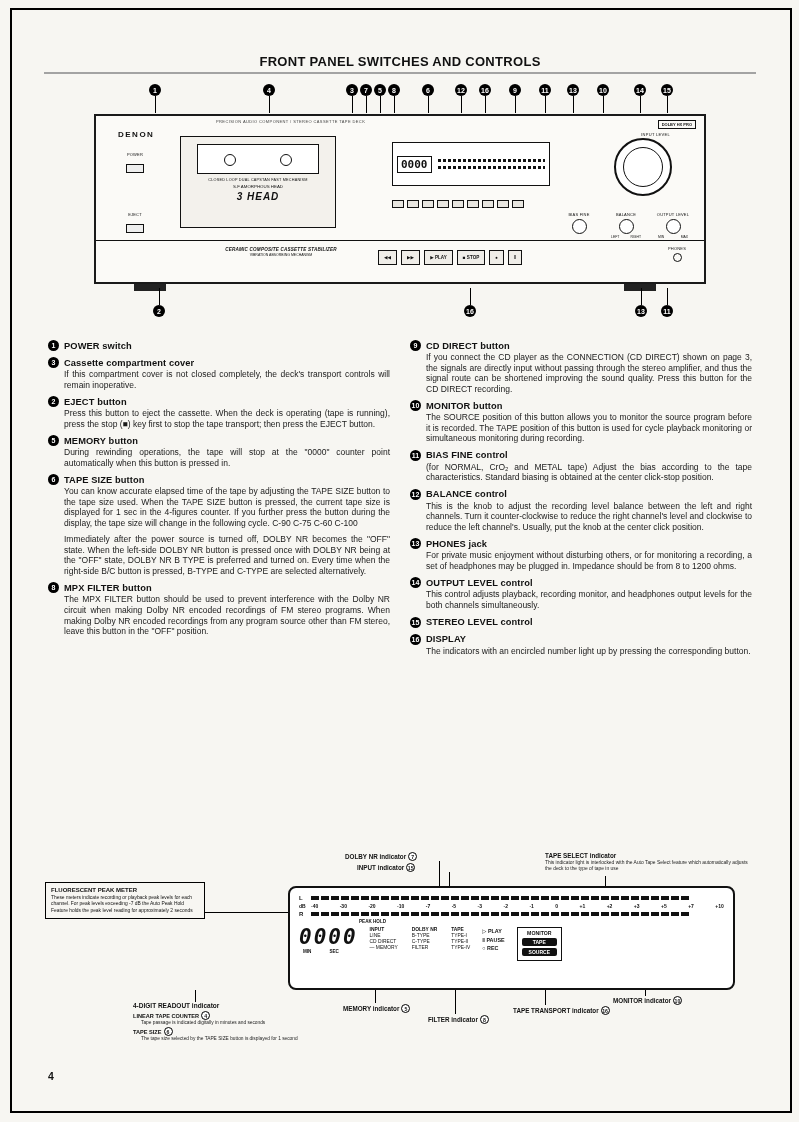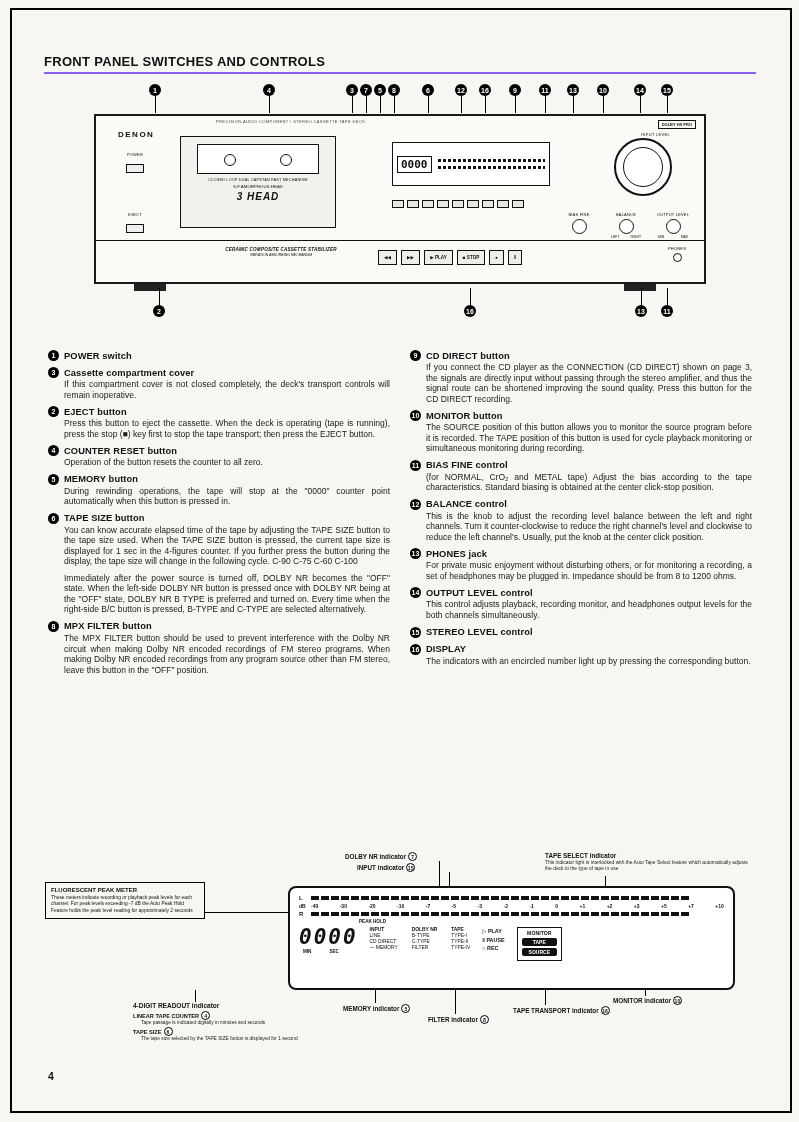--- a/index.html
+++ b/index.html
@@ -2,21 +2,21 @@
 <html><head>
 <meta charset="utf-8">
 <style>
   * { margin:0; padding:0; box-sizing:border-box; }
   html,body { background:#888; }
   body { font-family:"Liberation Sans","DejaVu Sans",sans-serif; }
   .page { position:relative; width:799px; height:1122px; background:#f7f6f2; margin:0 auto; overflow:hidden; color:#111; }
   .frame { position:absolute; inset:8px 7px 9px 10px; border:2px solid #000; pointer-events:none; }
 
   
-  .title-wrap { position:absolute; left:44px; top:54px; width:712px; border-bottom:2px solid #8b5cf6; padding-bottom:3px; }
+  .title-wrap { position:absolute; left:44px; top:54px; width:712px; border-bottom:2px solid #a3a3a3; padding-bottom:3px;text-align:center; }
   .title-wrap h1 { font-size:13px; font-weight:bold; letter-spacing:.3px; }
 
   
   .fig { position:absolute; left:88px; top:84px; width:624px; height:250px; }
   .callout { position:absolute; display:flex; flex-direction:column; align-items:center; width:14px; }
   .callout-t { top:0; }
   .callout-b { top:204px; }
   .cnum { width:12px; height:12px; border-radius:50%; background:#000; color:#fff; font-size:7px; font-weight:bold; display:inline-flex; align-items:center; justify-content:center; }
   .cline { width:1px; height:17px; background:#000; }
   .deck { position:absolute; left:6px; top:30px; width:612px; height:170px; border:2px solid #1a1a1a; background:#fbfaf7; }
@@ -52,21 +52,21 @@
   .stab .s1 { font-size:4.6px; font-weight:bold; font-style:italic; letter-spacing:.2px; }
   .stab .s2 { font-size:3.5px; margin-top:1px; }
   .deck-transport { position:absolute; left:282px; top:134px; display:flex; gap:4px; }
   .tbtn { border:1.2px solid #111; background:#efede8; height:15px; padding:0 5px; font-size:4.6px; font-weight:bold; display:inline-flex; align-items:center; }
   .phones { position:absolute; right:12px; top:130px; width:30px; text-align:center; }
   .jack { width:9px; height:9px; border:1.5px solid #111; border-radius:50%; margin:1px auto 0; }
   .foot { position:absolute; top:200px; width:32px; height:7px; background:#222; }
   .foot.l { left:46px; } .foot.r { right:56px; }
 
   
-  .columns { position:absolute; left:48px; top:340px; width:704px; display:flex; gap:20px;margin-top:10px; }
+  .columns { position:absolute; left:48px; top:340px; width:704px; display:flex; gap:20px; }
   .col { width:342px; }
   .section { margin-bottom:6px; }
   .sec-head { display:flex; align-items:center; gap:5px; margin-bottom:1px; }
   .numcircle { flex:none; width:11px; height:11px; border-radius:50%; background:#000; color:#fff; font-size:7px; font-weight:bold; display:inline-flex; align-items:center; justify-content:center; }
   .sec-title { font-size:9.3px; font-weight:bold; letter-spacing:.1px; }
   .sec-body { font-size:8.5px; line-height:1.24; text-align:justify; margin-left:16px; color:#1a1a1a; }
 
   
   .disp-fig { position:absolute; left:45px; top:852px; width:712px; height:212px; font-size:6px; }
   .ann { position:absolute; display:flex; align-items:center; gap:2px; font-weight:bold; font-size:6.3px; white-space:nowrap; }
@@ -311,27 +311,20 @@
     </div>
 
     <div class="section">
       <div class="sec-head">
         <span class="numcircle">2</span>
         <span class="sec-title">EJECT button</span>
       </div>
       <p class="sec-body">Press this button to eject the cassette. When the deck is operating (tape is running), press the stop (■) key first to stop the tape transport; then press the EJECT button.</p>
     </div>
 
-    <div class="section">
-      <div class="sec-head">
-        <span class="numcircle">4</span>
-        <span class="sec-title">COUNTER RESET button</span>
-      </div>
-      <p class="sec-body">Operation of the button resets the counter to all zero.</p>
-    </div>
 
     <div class="section">
       <div class="sec-head">
         <span class="numcircle">5</span>
         <span class="sec-title">MEMORY button</span>
       </div>
       <p class="sec-body">During rewinding operations, the tape will stop at the "0000" counter point automatically when this button is pressed in.</p>
     </div>
 
     <div class="section">

